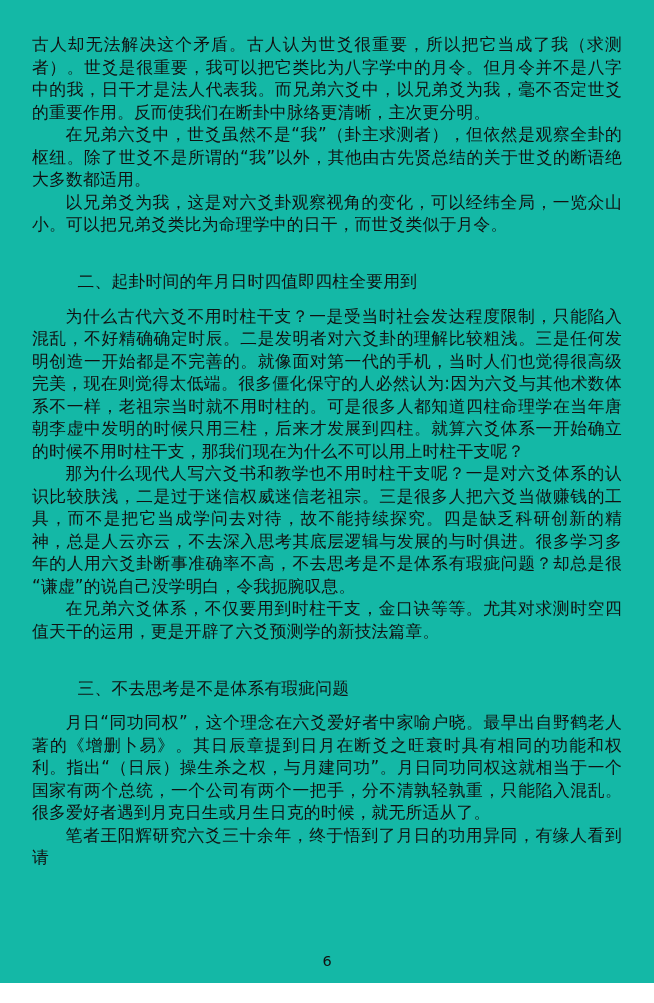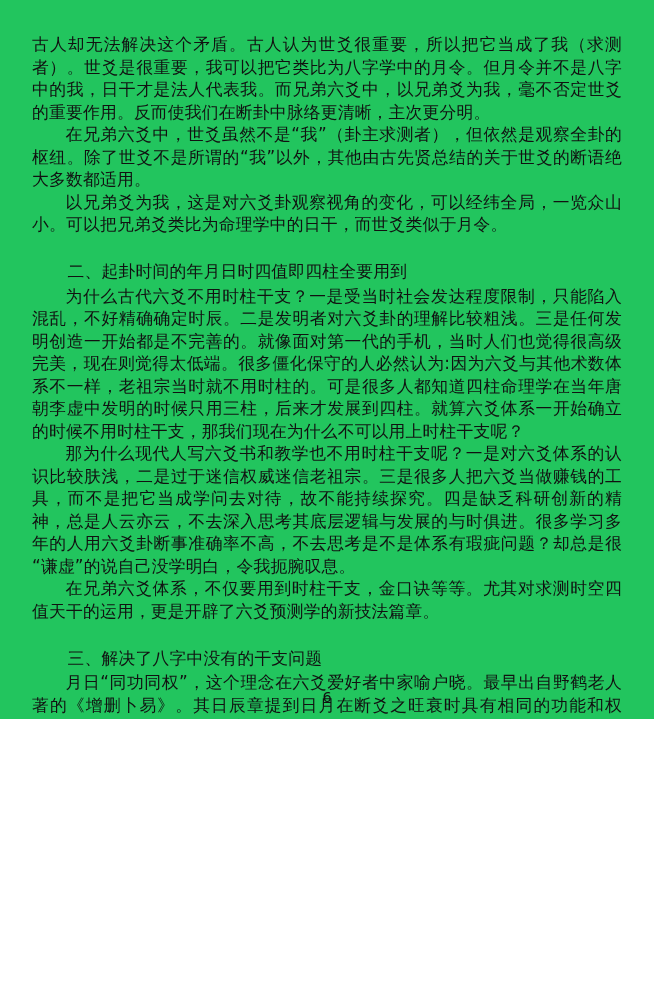--- a/index.html
+++ b/index.html
@@ -3,22 +3,22 @@
 <meta charset="utf-8">
 <style>
   html, body {
     margin: 0;
     padding: 0;
     background: #ffffff;
   }
   .page {
     position: relative;
     width: 654px;
-    height: 719px;
-    background: #22c55e;
+    height: 983px;
+    background: #14b8a6;
     overflow: hidden;
     font-family: "DejaVu Sans", sans-serif;
     color: #111111;
   }
   .page-body {
     position: absolute;
     left: 32px;
     right: 32px;
     top: 33px;
     font-size: 16.8px;
@@ -28,21 +28,21 @@
     letter-spacing: 0.2px;
   }
   .para {
     margin: 0;
     padding: 0;
   }
   .para.indent {
     text-indent: 2em;
   }
   .section-heading {
-    margin: 2px;
+    margin: 12px;
     padding: 0;
     font-size: 16.8px;
     font-weight: normal;
     text-indent: 2em;
     text-align: left;
   }
   .spacer {
     height: 22.5px;
   }
   .page-number {
@@ -62,18 +62,18 @@
   <main class="page-body" id="page-body">
       <p class="para">古人却无法解决这个矛盾。古人认为世爻很重要，所以把它当成了我（求测者）。世爻是很重要，我可以把它类比为八字学中的月令。但月令并不是八字中的我，日干才是法人代表我。而兄弟六爻中，以兄弟爻为我，毫不否定世爻的重要作用。反而使我们在断卦中脉络更清晰，主次更分明。</p>
       <p class="para indent">在兄弟六爻中，世爻虽然不是“我”（卦主求测者），但依然是观察全卦的枢纽。除了世爻不是所谓的“我”以外，其他由古先贤总结的关于世爻的断语绝大多数都适用。</p>
       <p class="para indent">以兄弟爻为我，这是对六爻卦观察视角的变化，可以经纬全局，一览众山小。可以把兄弟爻类比为命理学中的日干，而世爻类似于月令。</p>
       <div class="spacer"></div>
       <h2 class="section-heading">二、起卦时间的年月日时四值即四柱全要用到</h2>
       <p class="para indent">为什么古代六爻不用时柱干支？一是受当时社会发达程度限制，只能陷入混乱，不好精确确定时辰。二是发明者对六爻卦的理解比较粗浅。三是任何发明创造一开始都是不完善的。就像面对第一代的手机，当时人们也觉得很高级完美，现在则觉得太低端。很多僵化保守的人必然认为:因为六爻与其他术数体系不一样，老祖宗当时就不用时柱的。可是很多人都知道四柱命理学在当年唐朝李虚中发明的时候只用三柱，后来才发展到四柱。就算六爻体系一开始确立的时候不用时柱干支，那我们现在为什么不可以用上时柱干支呢？</p>
       <p class="para indent">那为什么现代人写六爻书和教学也不用时柱干支呢？一是对六爻体系的认识比较肤浅，二是过于迷信权威迷信老祖宗。三是很多人把六爻当做赚钱的工具，而不是把它当成学问去对待，故不能持续探究。四是缺乏科研创新的精神，总是人云亦云，不去深入思考其底层逻辑与发展的与时俱进。很多学习多年的人用六爻卦断事准确率不高，不去思考是不是体系有瑕疵问题？却总是很“谦虚”的说自己没学明白，令我扼腕叹息。</p>
       <p class="para indent">在兄弟六爻体系，不仅要用到时柱干支，金口诀等等。尤其对求测时空四值天干的运用，更是开辟了六爻预测学的新技法篇章。</p>
       <div class="spacer"></div>
-      <h2 class="section-heading">三、解决了八字中没有的干支问题</h2>
+      <h2 class="section-heading">三、不去思考是不是体系有瑕疵问题</h2>
       <p class="para indent">月日“同功同权”，这个理念在六爻爱好者中家喻户晓。最早出自野鹤老人著的《增删卜易》。其日辰章提到日月在断爻之旺衰时具有相同的功能和权利。指出“（日辰）操生杀之权，与月建同功”。月日同功同权这就相当于一个国家有两个总统，一个公司有两个一把手，分不清孰轻孰重，只能陷入混乱。很多爱好者遇到月克日生或月生日克的时候，就无所适从了。</p>
       <p class="para indent">笔者王阳辉研究六爻三十余年，终于悟到了月日的功用异同，有缘人看到请</p>
     </main>
   <div class="page-number">6</div>
 </div>
 
 </body></html>

